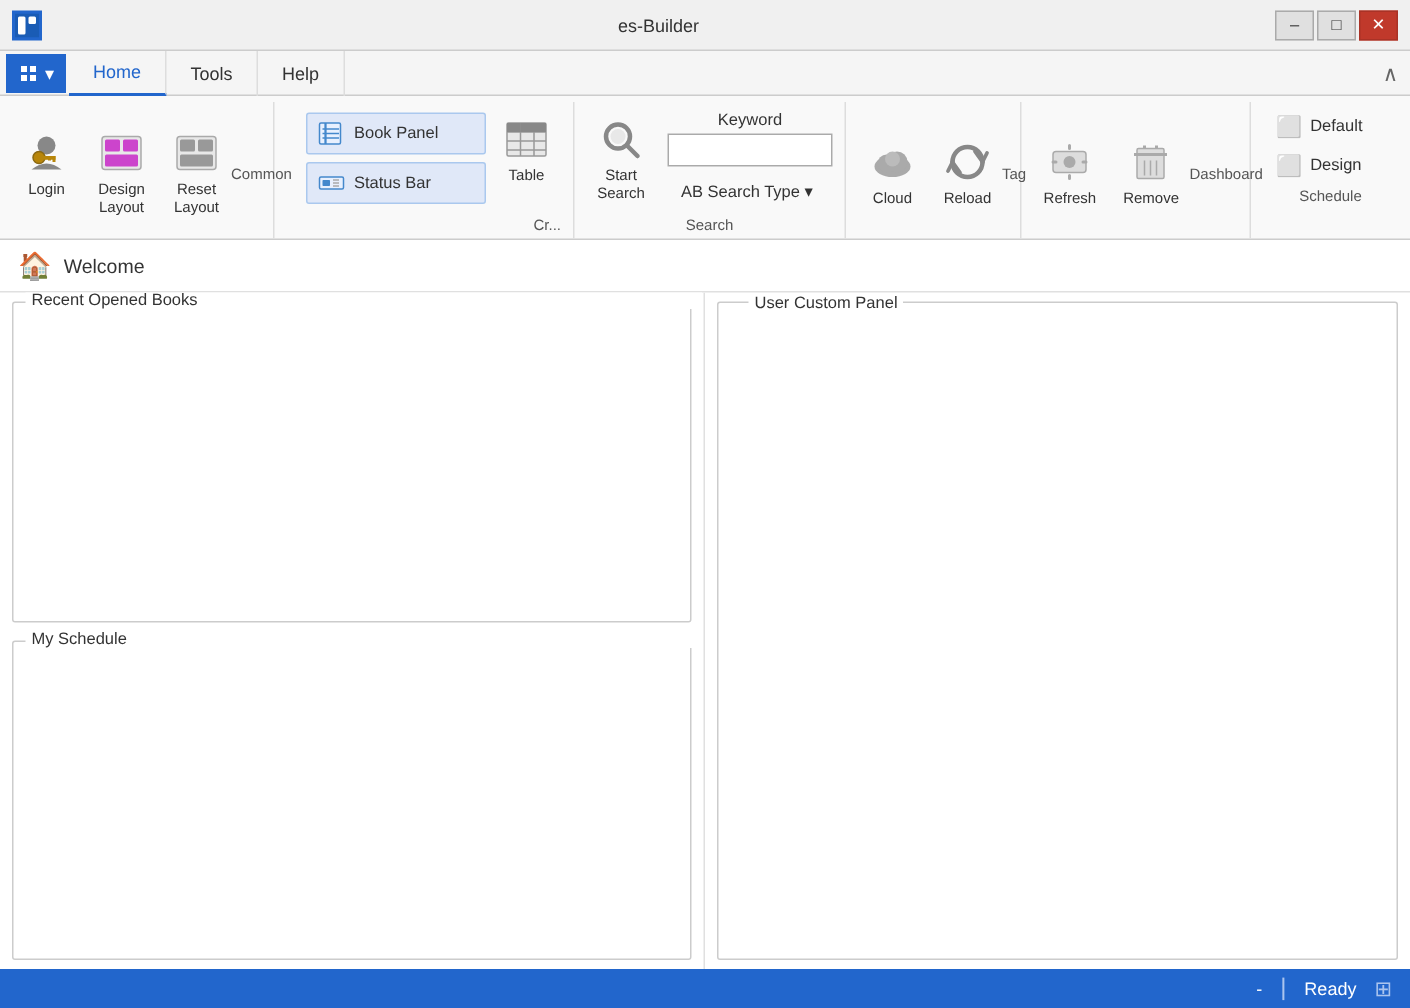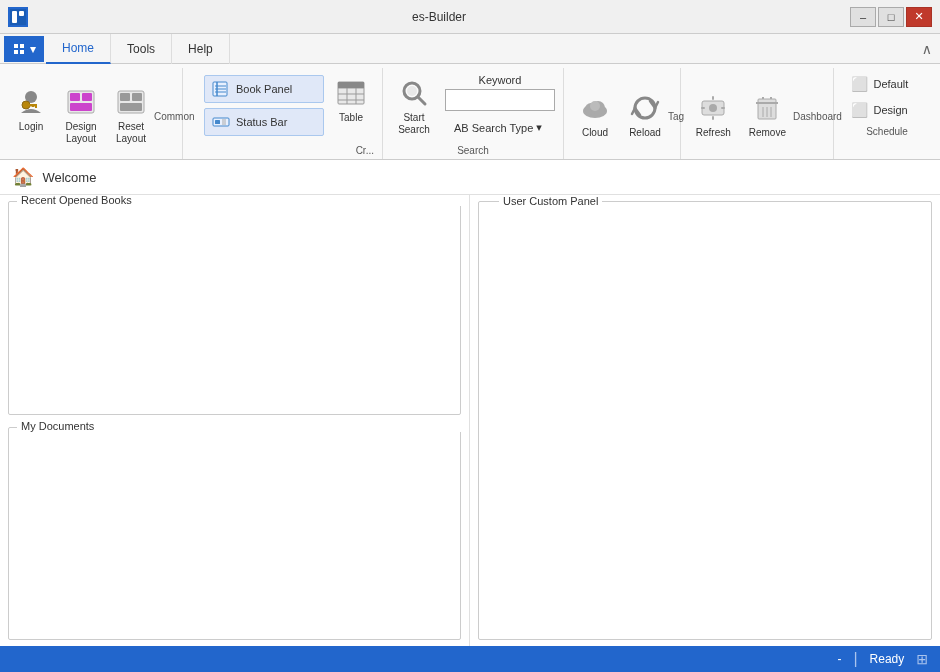--- a/index.html
+++ b/index.html
@@ -618,21 +618,21 @@
   </div>
 
   <div class="content-panels">
 
     <div class="left-panels">
       <div class="panel-section recent">
         <span class="panel-title">Recent Opened Books</span>
         <div class="panel-content"></div>
       </div>
       <div class="panel-section docs">
-        <span class="panel-title">My Documents</span>
+        <span class="panel-title">My Schedule</span>
         <div class="panel-content"></div>
       </div>
     </div>
 
     <div class="right-panel">
       <div class="right-panel-inner">
         <span class="right-panel-title">User Custom Panel</span>
       </div>
     </div>
   </div>

